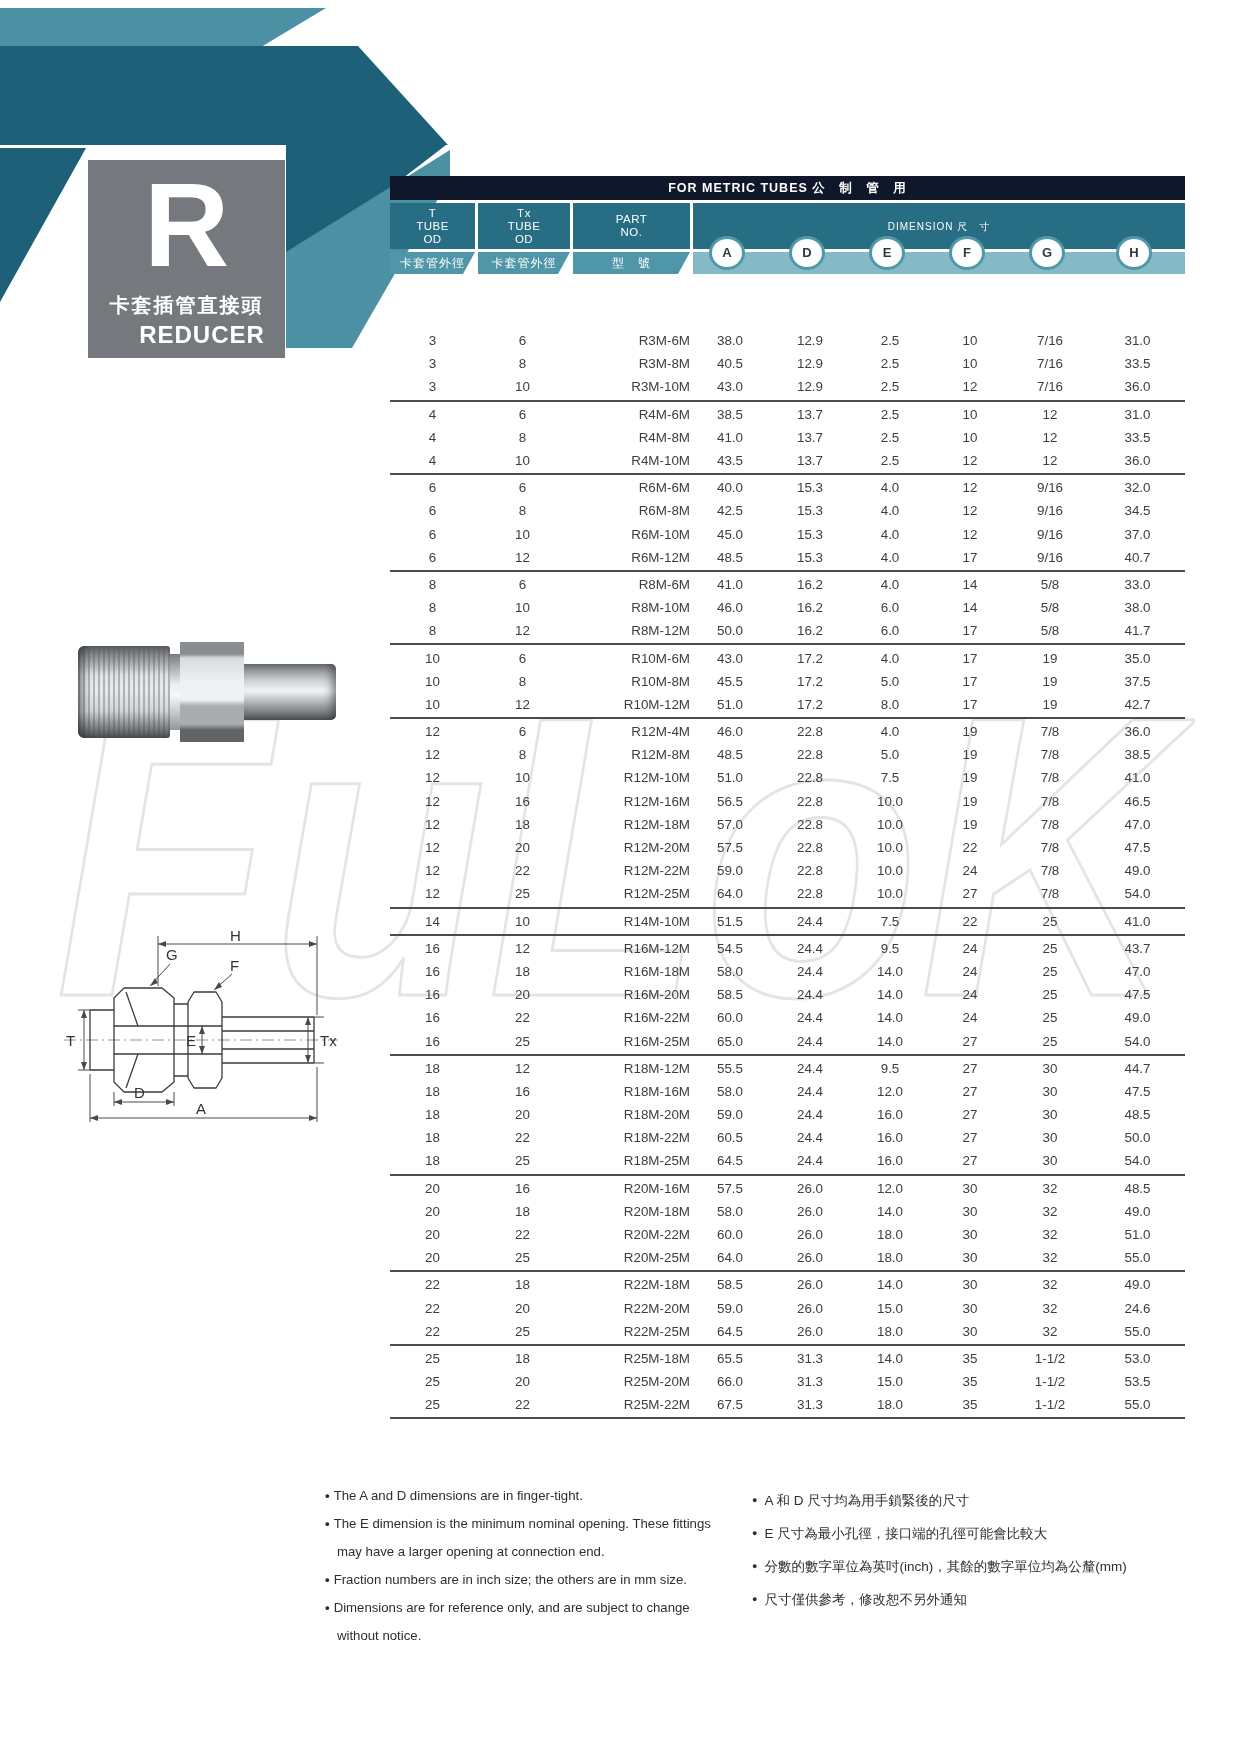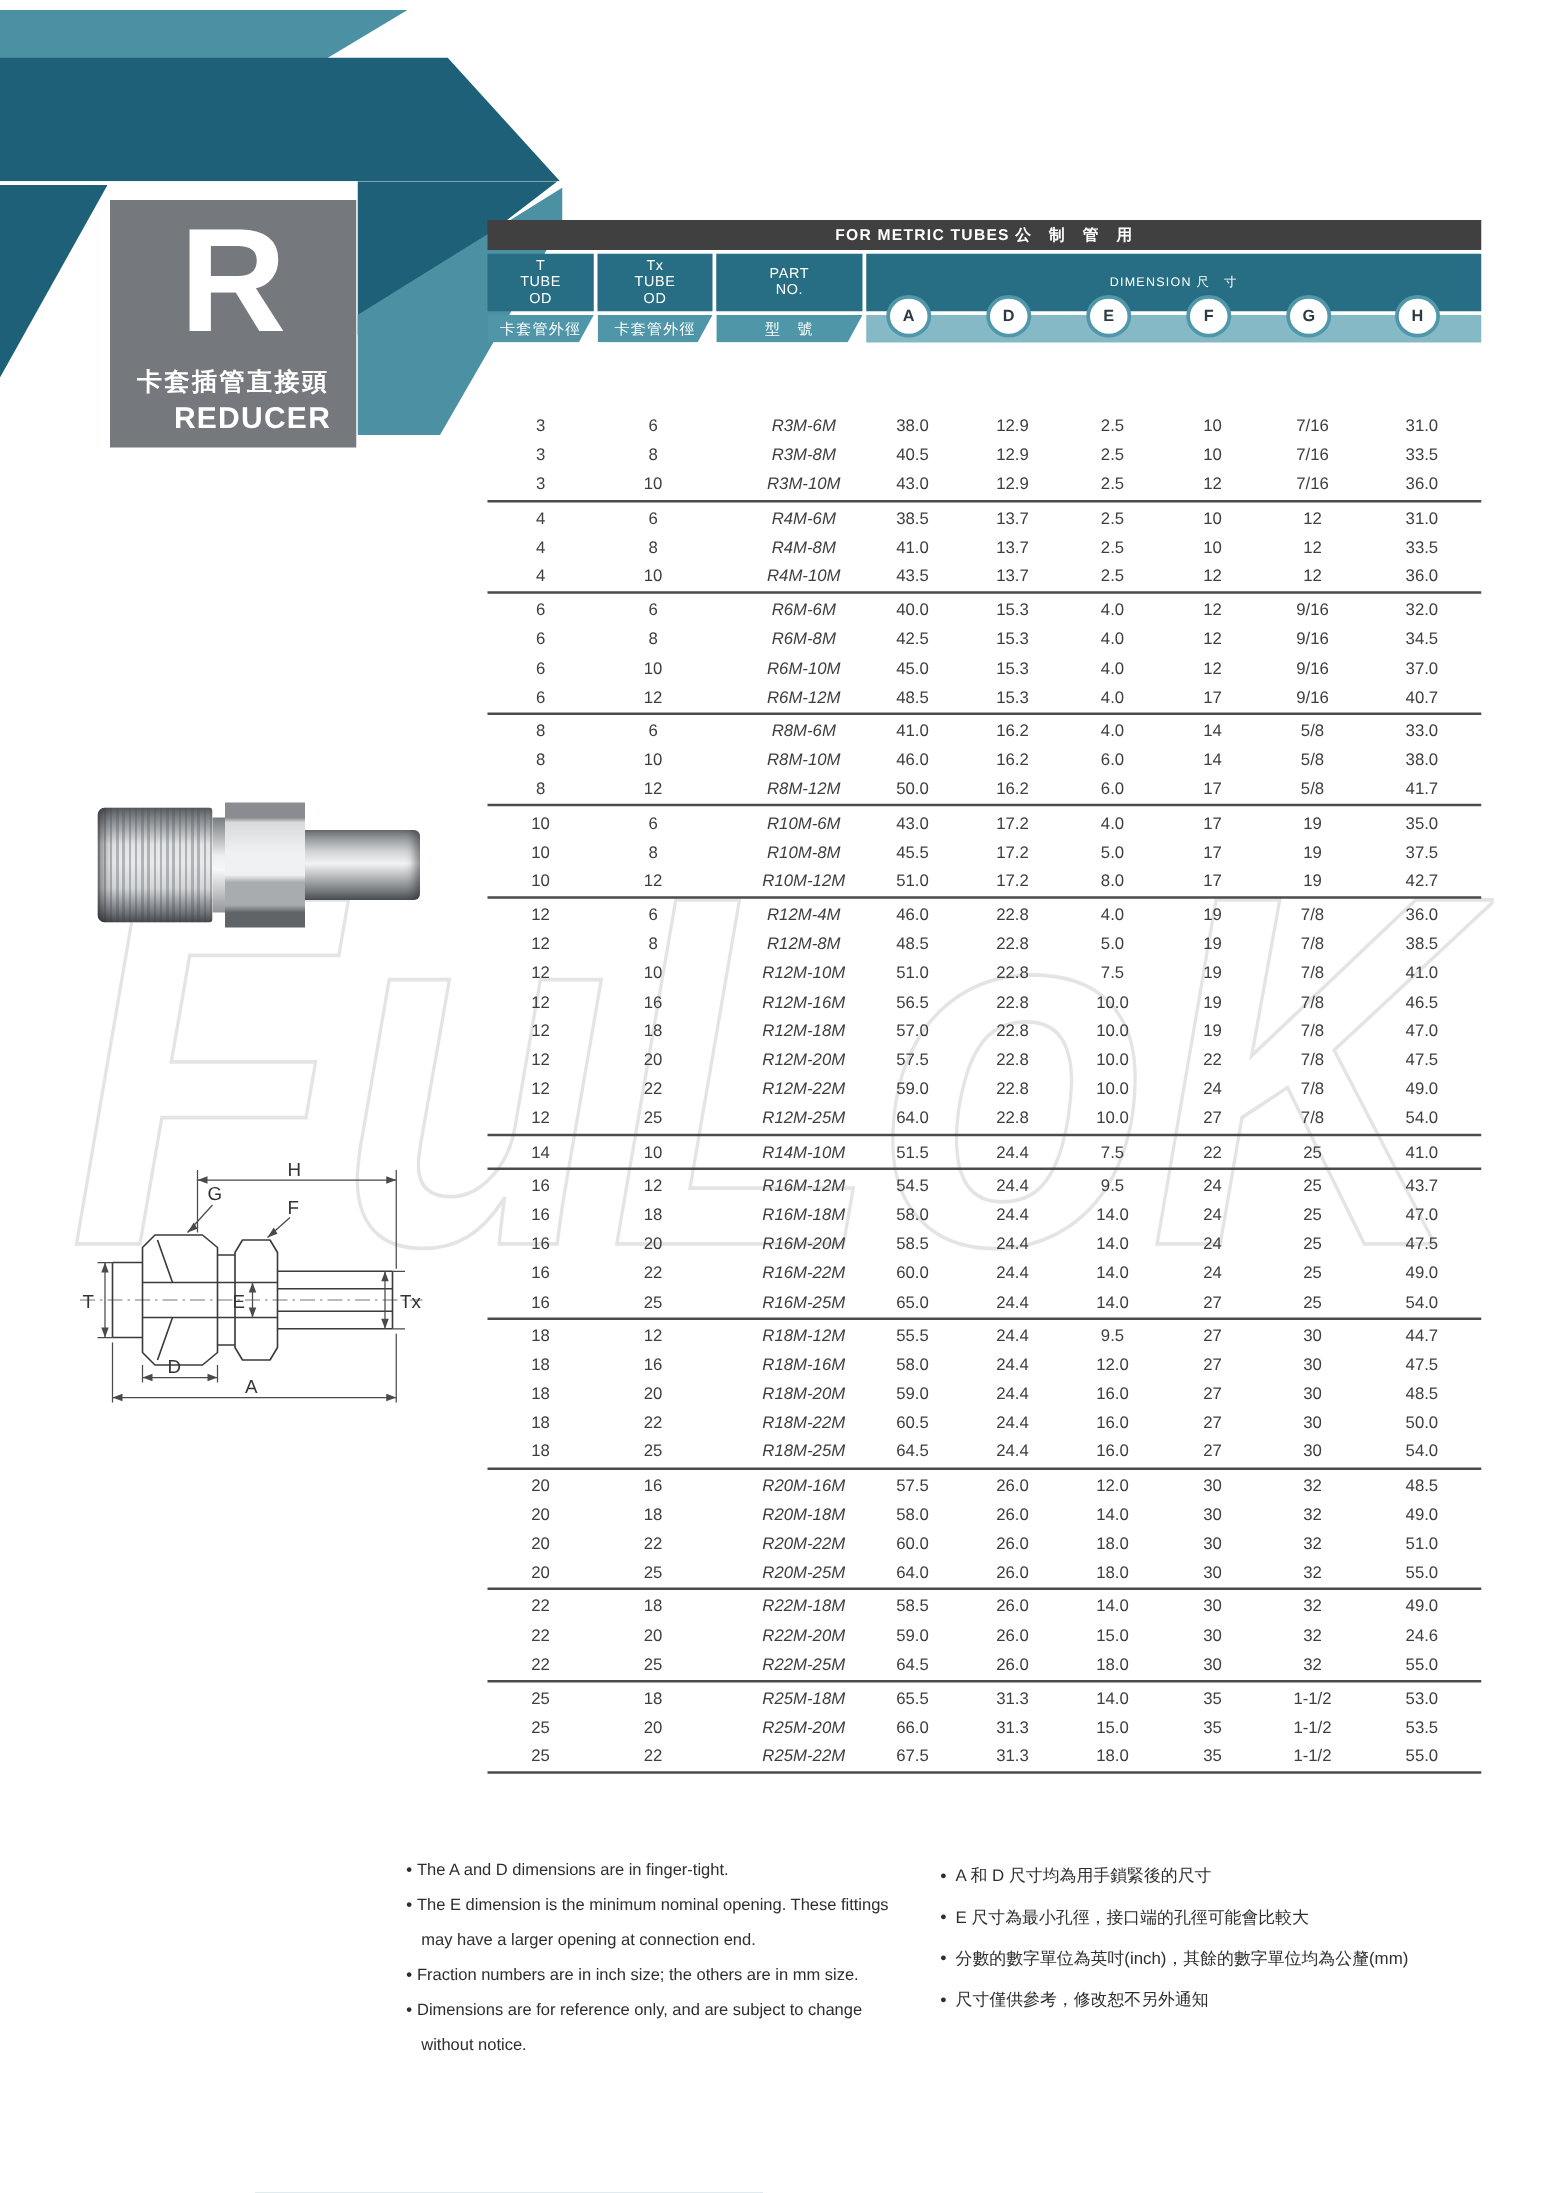--- a/index.html
+++ b/index.html
@@ -39,21 +39,21 @@
   .tube{left:166px;top:68px;width:92px;height:56px;border-radius:0 5px 5px 0;
      background:linear-gradient(180deg,#6f7377,#cfd2d4 30%,#f2f3f4 48%,#a7aaac 72%,#4e5256);
      box-shadow:inset -6px 0 8px -2px rgba(40,42,45,.55);}
 
   
   .drawing{left:62px;top:930px;width:280px;height:200px;z-index:2;}
   .drawing text{font-family:"Liberation Sans",sans-serif;font-size:15px;fill:#333;}
 
   
   .table{left:390px;top:176px;width:795px;height:1260px;z-index:2;}
-  .band{position:absolute;left:0;top:0;width:795px;height:24px;background:#404040;color:#fff;
+  .band{position:absolute;left:0;top:0;width:795px;height:24px;background:#0f172a;color:#fff;
         font-size:12.5px;font-weight:bold;letter-spacing:1px;text-align:center;line-height:24px;}
   .hbox{position:absolute;top:27px;height:46px;background:#276e84;color:#fff;text-align:center;
         display:flex;flex-direction:column;justify-content:center;}
   .hbox span{font-size:11.5px;line-height:13px;letter-spacing:.5px;}
   .hb-t{left:0;width:85px;}
   .hb-tx{left:88px;width:92px;}
   .hb-part{left:183px;width:117px;}
   .hb-dim{left:303px;width:492px;}
   .hb-dim span{font-size:10px;letter-spacing:1px;}
   .sub{position:absolute;top:76px;height:22px;background:#4f96a9;color:#fff;font-size:12px;
@@ -64,21 +64,21 @@
   .sb-part{left:183px;width:117px;}
   .sb-dim{left:303px;width:492px;background:#85b9c6;clip-path:none;}
   .dim-oval{position:absolute;top:60px;width:30px;height:28px;background:#fff;
         border:3px solid #5097aa;border-radius:50%;text-align:center;line-height:28px;
         font-size:13px;font-weight:600;color:#2c3b42;}
   .tbody{position:absolute;left:0;top:152px;width:795px;}
   .tgroup{border-bottom:2px solid #4b4b4b;padding:1px 0;}
   .trow{display:grid;grid-template-columns:85px 95px 120px 80px 80px 80px 80px 80px 95px;
         height:23.2px;align-items:center;}
   .tcell{text-align:center;font-size:13.4px;color:#3e3e3e;}
-  .tcell.c2{text-align:center;padding-left:26px;font-style:italic;}
+  .tcell.c2{text-align:right;padding-left:26px;}
 
   
   .notes{position:absolute;list-style:none;margin:0;padding:0;font-size:13.2px;color:#2e2e2e;z-index:2;}
   .notes-en{left:325px;top:1482px;width:405px;line-height:28px;}
   .notes-en li{padding-left:12px;}
   .notes-en li::before{content:"\2022";margin-left:-12px;margin-right:4px;font-weight:bold;}
   .notes-zh{left:752px;top:1484px;width:450px;line-height:33px;font-size:13.5px;}
   .notes-zh li{padding-left:16px;}
   .notes-zh li::before{content:"\25CF";font-size:9px;vertical-align:2px;margin-left:-16px;margin-right:7px;}
 </style>

